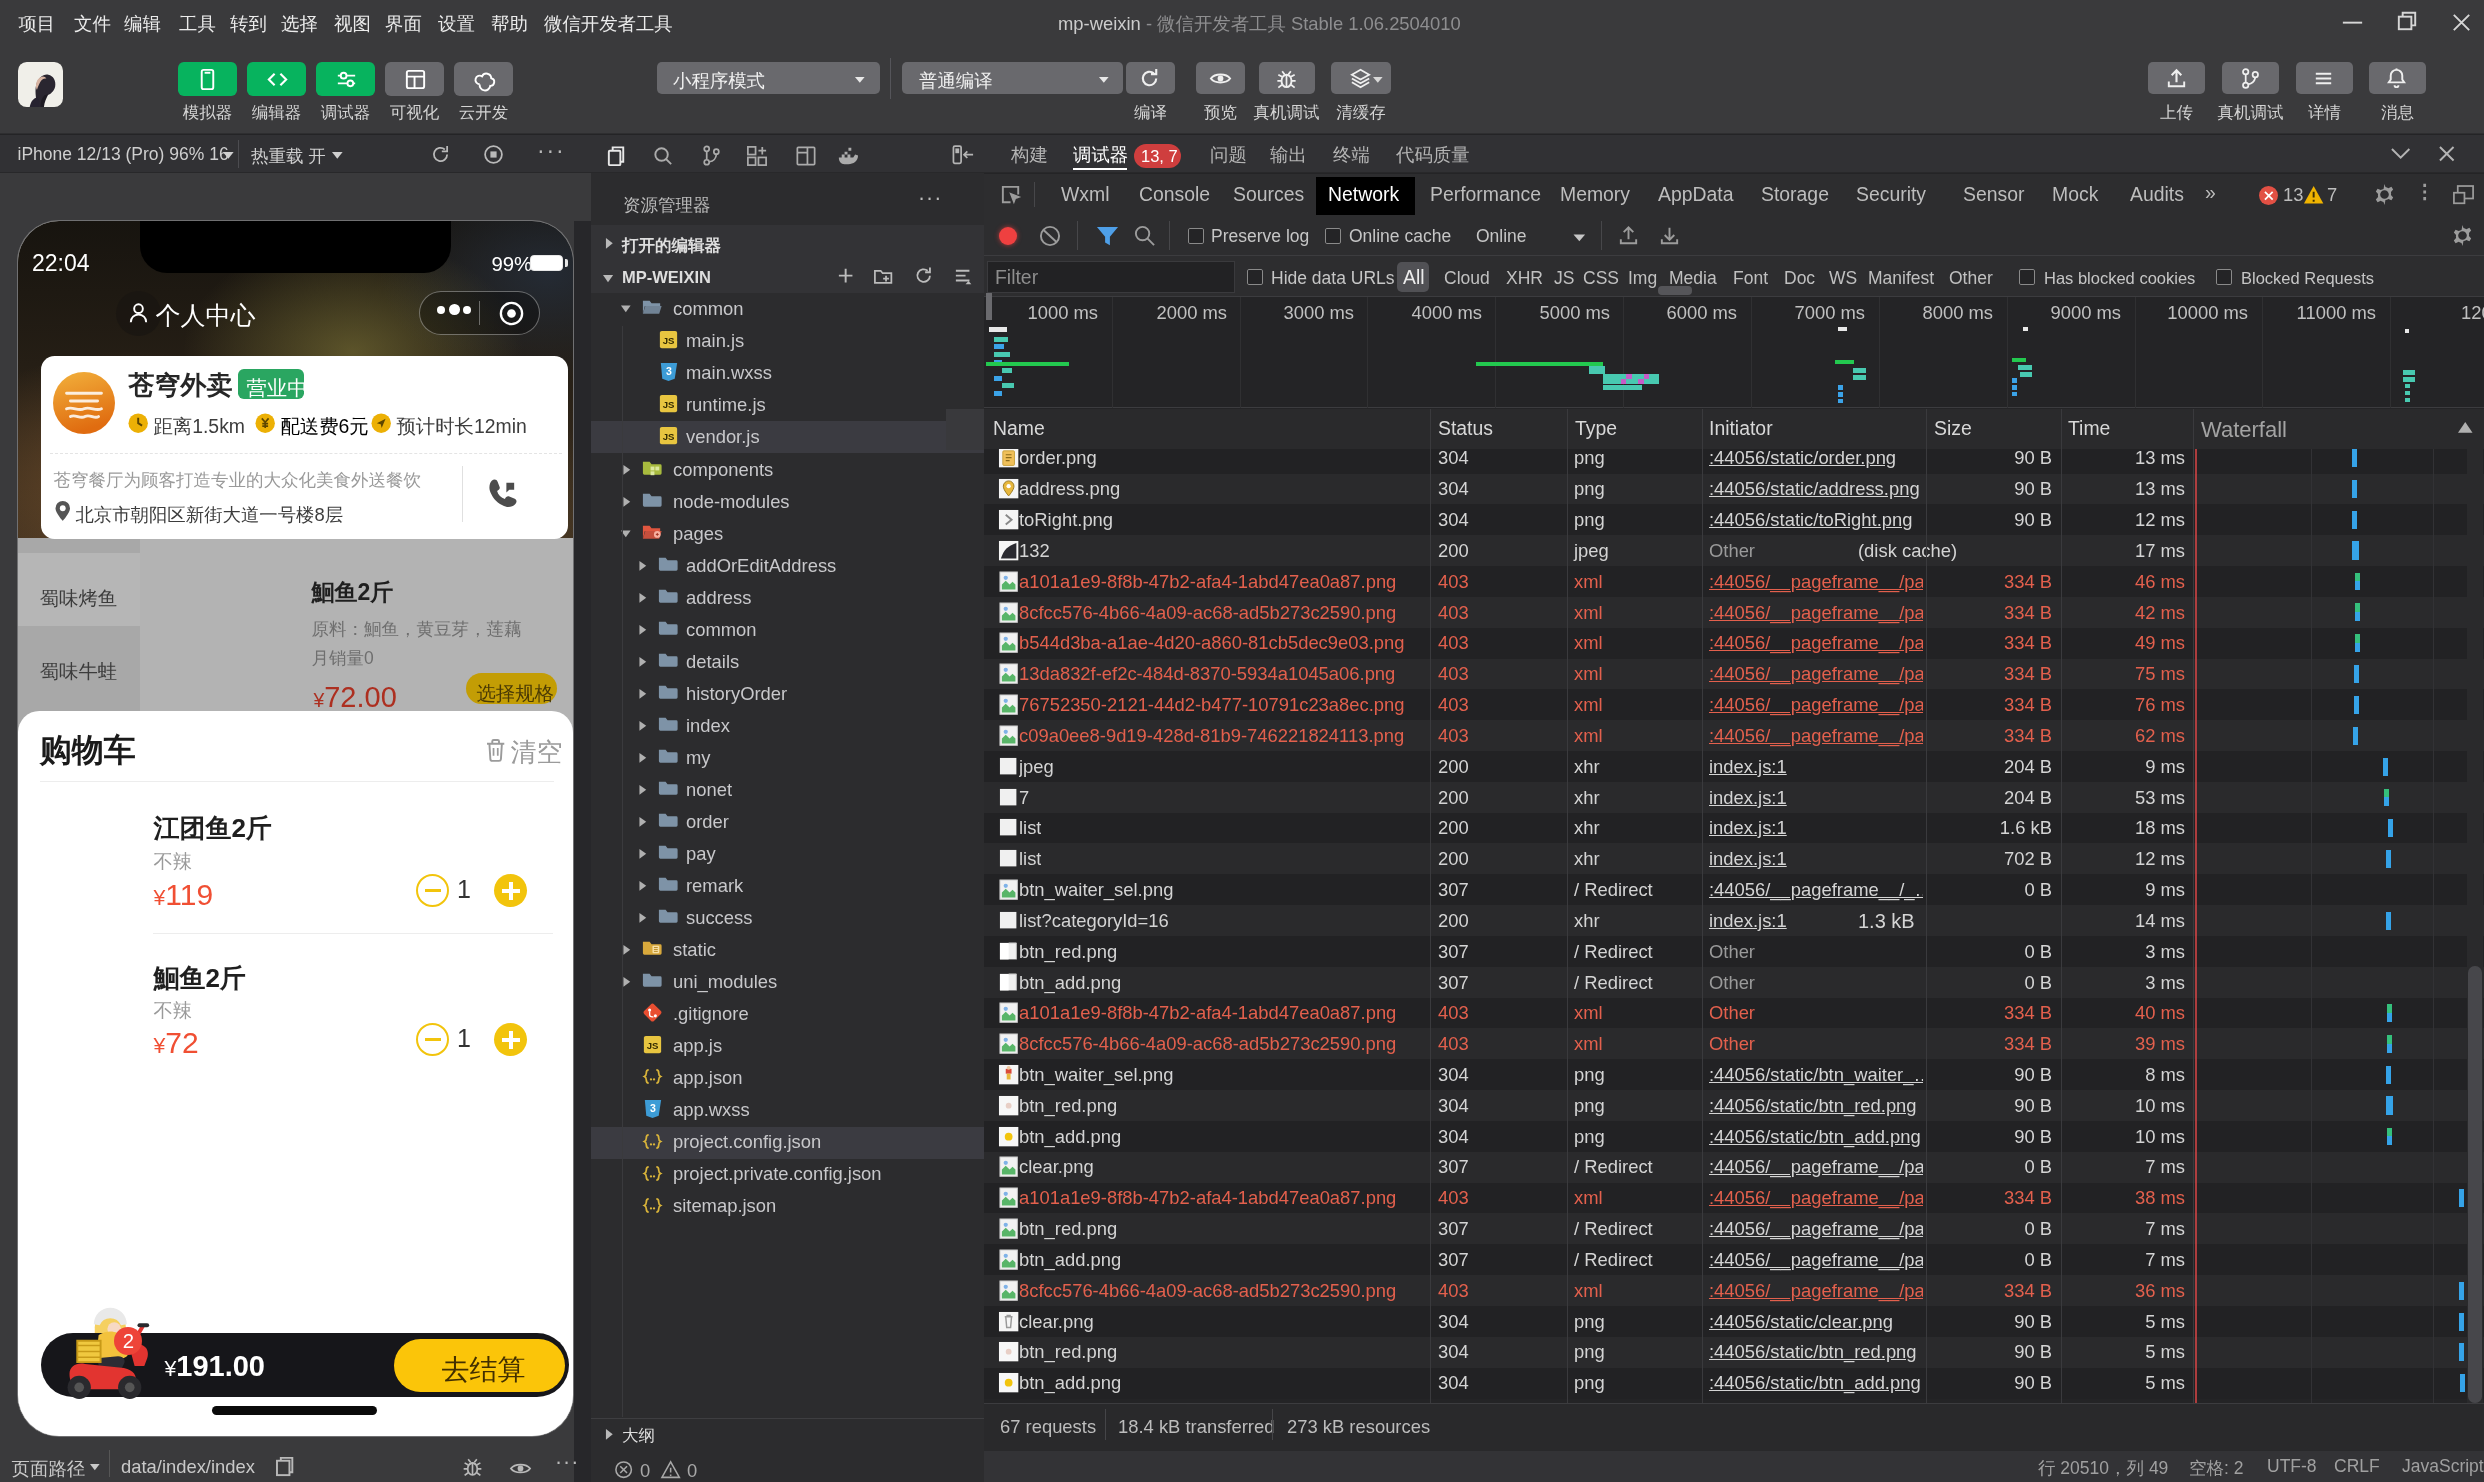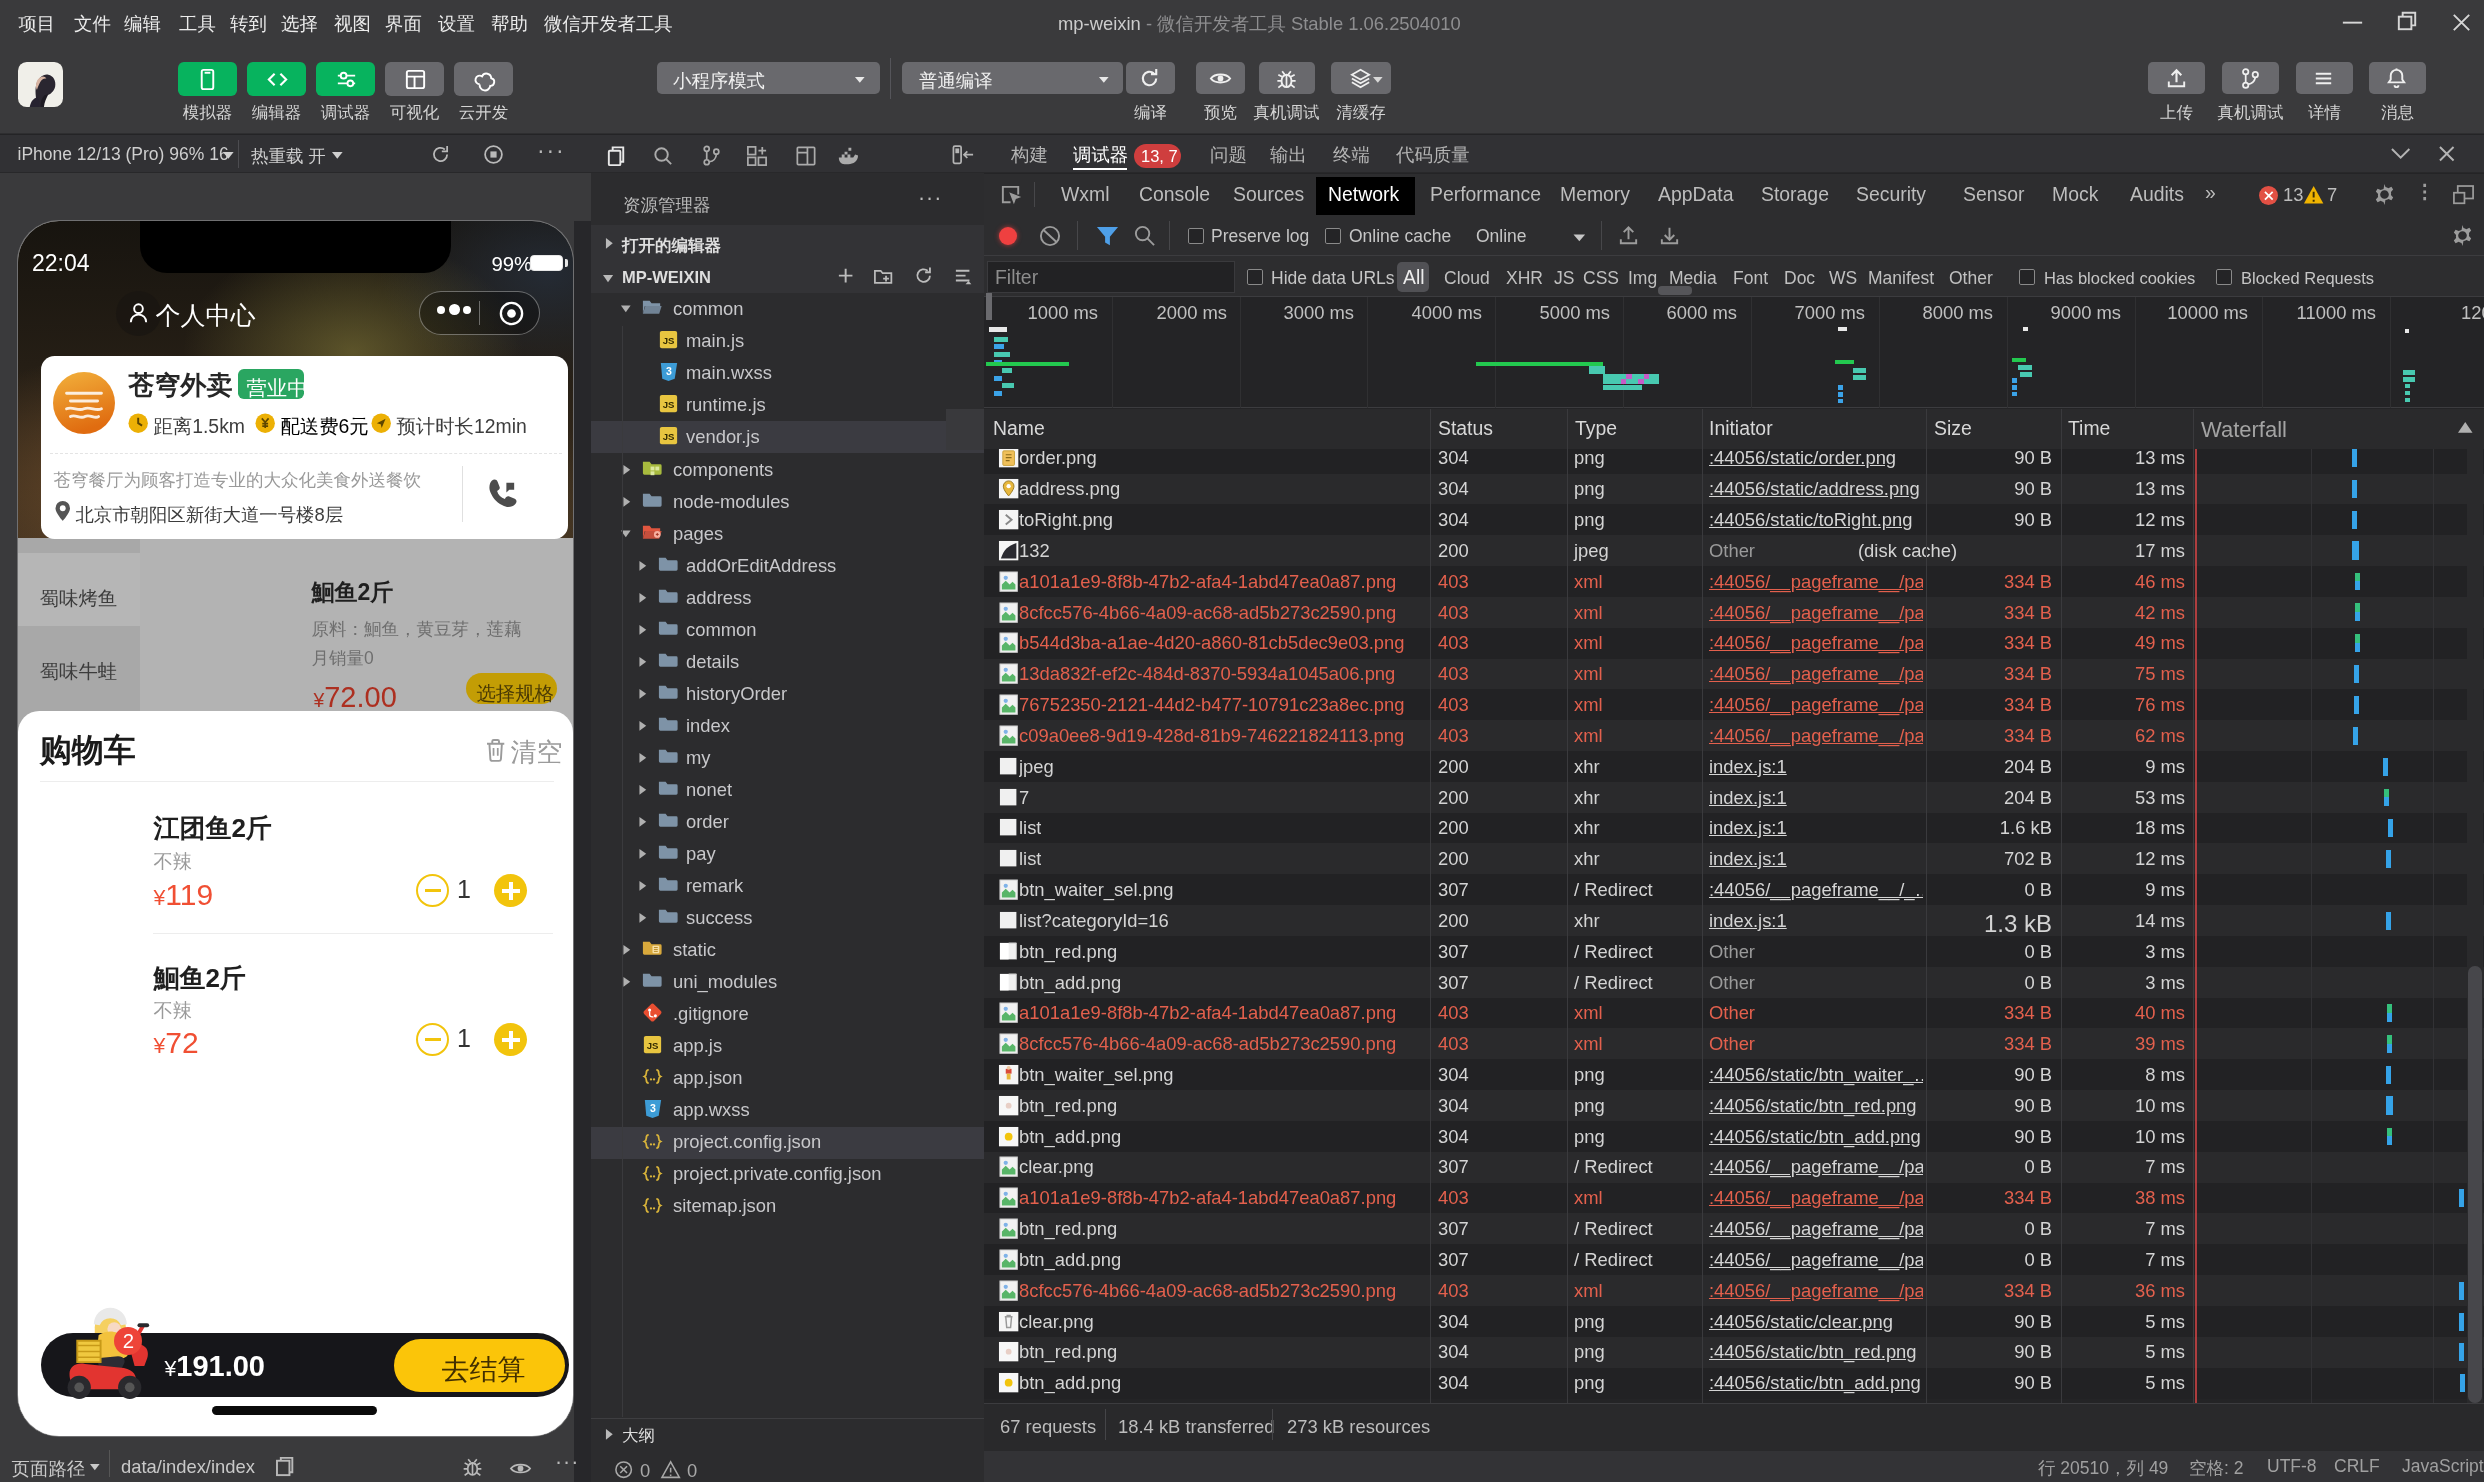--- a/index.html
+++ b/index.html
@@ -959,21 +959,21 @@
 <div class="tx" style="left:874px;top:430px;width:194px;text-align:right;font-size:18.4px;color:#d4d4d4">0 B</div>
 <div class="tx" style="left:1007px;top:430px;width:194px;text-align:right;font-size:18.4px;color:#d4d4d4">9 ms</div>
 <div class="a" style="left:0;top:456px;width:1500px;height:31px;background:#2a2a2c"></div>
 <svg class="a" style="left:13.6px;top:461px" width="21.3" height="21.3" viewBox="0 0 22 22">
         <rect x="2" y="2" width="17" height="17" fill="#f0f0f0"></rect>
       </svg>
 <div class="tx" style="left:35px;top:461px;font-size:18.4px;color:#d4d4d4;max-width:408px;overflow:hidden">list?categoryId=16</div>
 <div class="tx" style="left:454px;top:461px;font-size:18.4px;color:#d4d4d4">200</div>
 <div class="tx" style="left:590px;top:461px;font-size:18.4px;color:#d4d4d4">xhr</div>
 <div class="tx" style="left:725px;top:461px;font-size:18.4px;color:#d4d4d4;text-decoration:underline;max-width:214px;overflow:hidden">index.js:1</div>
-<div class="tx" style="left:874px;top:461px;width:194px;text-align:right;font-size:24px;color:#d4d4d4">1.3 kB</div>
+<div class="tx" style="left:874px;top:461px;width:194px;text-align:left;font-size:20px;color:#d4d4d4">1.3 kB</div>
 <div class="tx" style="left:1007px;top:461px;width:194px;text-align:right;font-size:18.4px;color:#d4d4d4">14 ms</div>
 <div class="a" style="left:1402px;top:463px;width:4.9px;height:17.5px;background:#35a3e8"></div>
 <div class="a" style="left:0;top:487px;width:1500px;height:31px;background:#222224"></div>
 <svg class="a" style="left:13.6px;top:492px" width="21.3" height="21.3" viewBox="0 0 22 22">
         <rect x="2" y="2" width="17" height="17" fill="#f0f0f0"></rect>
         <path d="M2 2 h9 v17 h-9 Z" fill="#fff"></path>
         <path d="M11 2 l8 0 0 17" fill="none" stroke="#bbb"></path>
       </svg>
 <div class="tx" style="left:35px;top:492px;font-size:18.4px;color:#d4d4d4;max-width:408px;overflow:hidden">btn_red.png</div>
 <div class="tx" style="left:454px;top:492px;font-size:18.4px;color:#d4d4d4">307</div>

